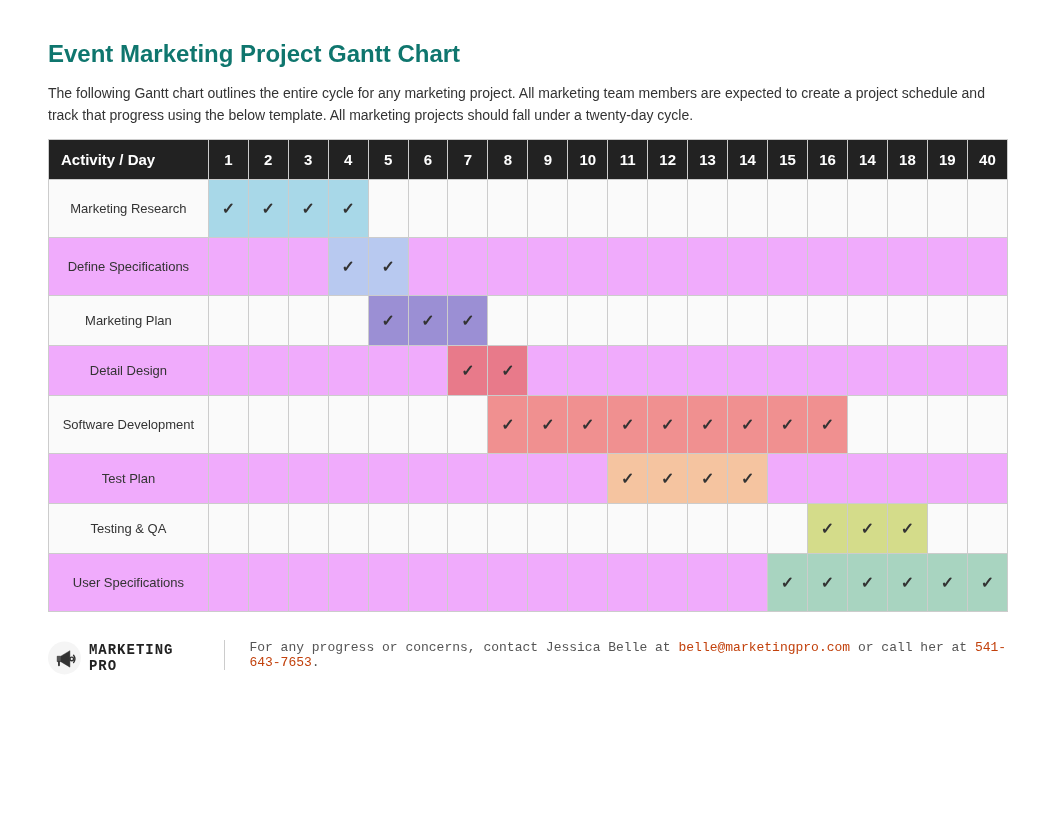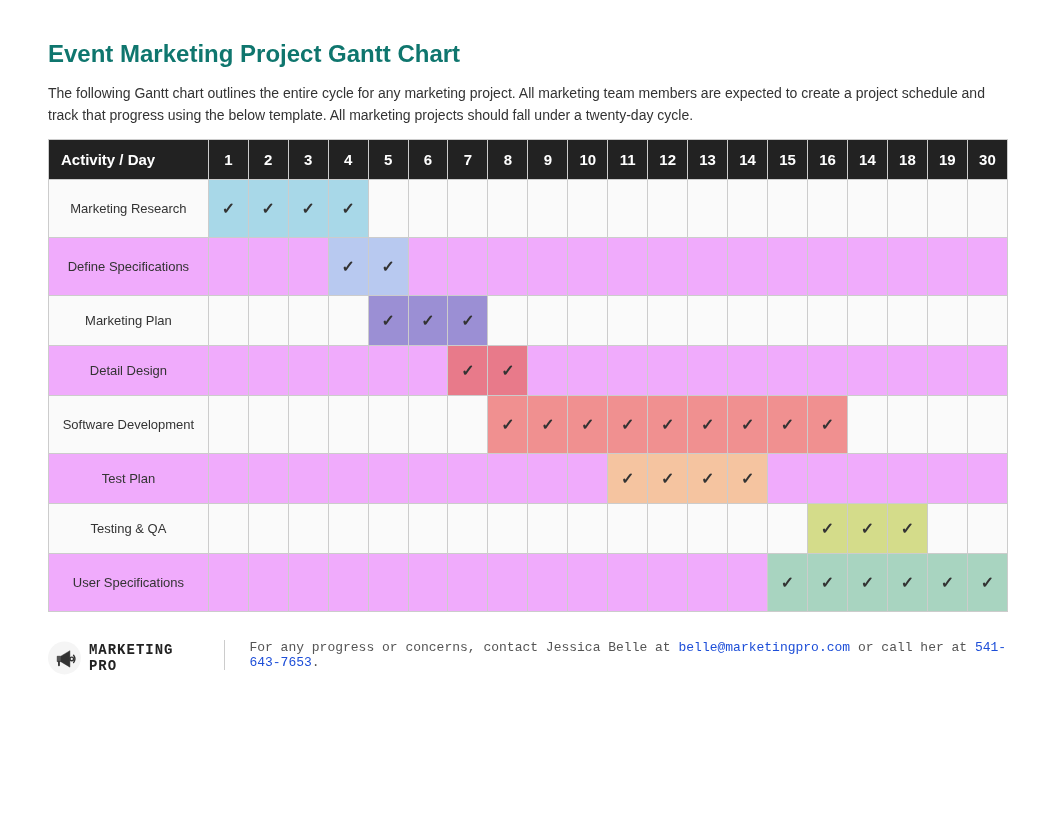--- a/index.html
+++ b/index.html
@@ -102,21 +102,21 @@
       width: 1px;
       height: 30px;
       background: #ccc;
       margin: 0 10px;
     }
     .footer-contact {
       font-size: 13px;
       color: #555;
     }
     .footer-contact a {
-      color: #1d4ed8;
+      color: #c2410c;
       text-decoration: none;
     }
     .activity-col-header {
       text-align: left !important;
       padding-left: 12px !important;
       width: 160px;
     }
     .tall-row td, .tall-row .activity-col {
       height: 58px;
     }
@@ -144,21 +144,21 @@
         <th>10</th>
         <th>11</th>
         <th>12</th>
         <th>13</th>
         <th>14</th>
         <th>15</th>
         <th>16</th>
         <th>14</th>
         <th>18</th>
         <th>19</th>
-        <th>30</th>
+        <th>40</th>
       </tr>
   </thead>
   <tbody id="gantt-body">
 
   <tr class="row-marketing tall-row">
         <td class="activity-col">Marketing Research</td>
         <td class="active"><span class="check">✓</span></td>
         <td class="active"><span class="check">✓</span></td>
         <td class="active"><span class="check">✓</span></td>
         <td class="active"><span class="check">✓</span></td>

